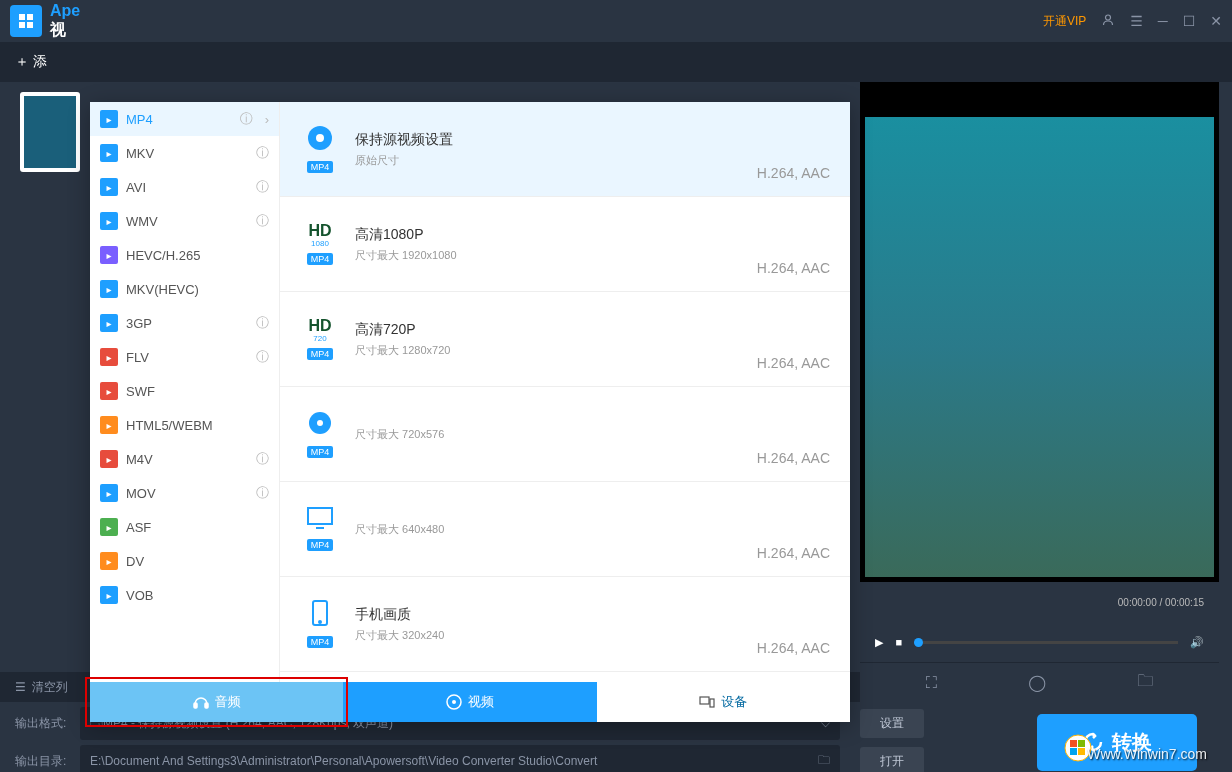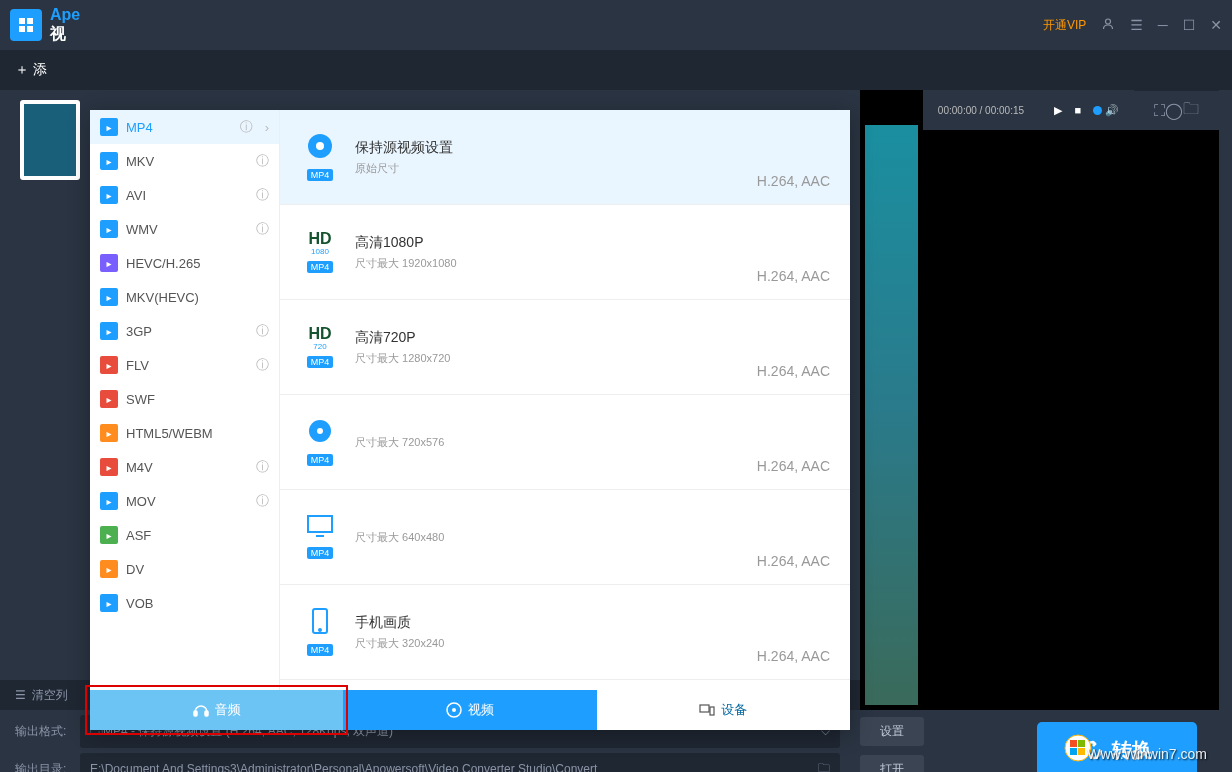--- a/index.html
+++ b/index.html
@@ -1,33 +1,33 @@
 <!DOCTYPE html>
 <html><head>
 <meta charset="utf-8">
 <style>
 * { margin: 0; padding: 0; box-sizing: border-box; font-family: "Microsoft YaHei", Arial, sans-serif; }
 body { width: 1232px; height: 772px; background: #2a3442; overflow: hidden; position: relative; }
 
 
-.titlebar { height: 50px; background: #2a3442; display: flex; align-items: center; padding: 0 10px; position: relative; }
+.titlebar { height: 42px; background: #2a3442; display: flex; align-items: center; padding: 0 10px; position: relative; }
 .logo { width: 32px; height: 32px; background: #1e9fff; border-radius: 4px; display: flex; align-items: center; justify-content: center; margin-right: 8px; }
 .logo svg { fill: white; }
 .title-right { position: absolute; right: 10px; display: flex; align-items: center; gap: 15px; }
 .vip-link { color: #ff9800; font-size: 12px; cursor: pointer; }
 .title-icon { color: #8a94a6; cursor: pointer; font-size: 14px; }
 
 
 .toolbar { height: 40px; background: #1f2733; display: flex; align-items: center; padding: 0 15px; }
 .add-btn { color: #fff; font-size: 14px; cursor: pointer; }
 
 
 .main { display: flex; height: 620px; position: relative; }
 .left-col { width: 860px; display: flex; flex-direction: column; }
-.right-col { width: 359px; background: #000; display: flex; flex-direction: row; position: relative; text-align: center; }
+.right-col { width: 359px; background: #000; display: flex; flex-direction: column; position: relative; text-align: center; }
 
 
 .thumb-area { padding: 10px 20px; }
 .thumb { width: 60px; height: 80px; background: #1a5f7a; border: 4px solid #fff; border-radius: 3px; }
 
 
 .video-preview { flex: 1; background: linear-gradient(180deg, #1a8fa0 0%, #2a7a8a 50%, #3a6a5a 100%); margin: 35px 5px 5px 5px; position: relative; }
 .video-controls { height: 40px; background: #2a3442; display: flex; align-items: center; padding: 0 15px; gap: 12px; font-size: 11px; color: #bbb; }
 .play-btn, .stop-btn { color: #fff; cursor: pointer; }
 .progress { flex: 1; height: 3px; background: #444; position: relative; }

